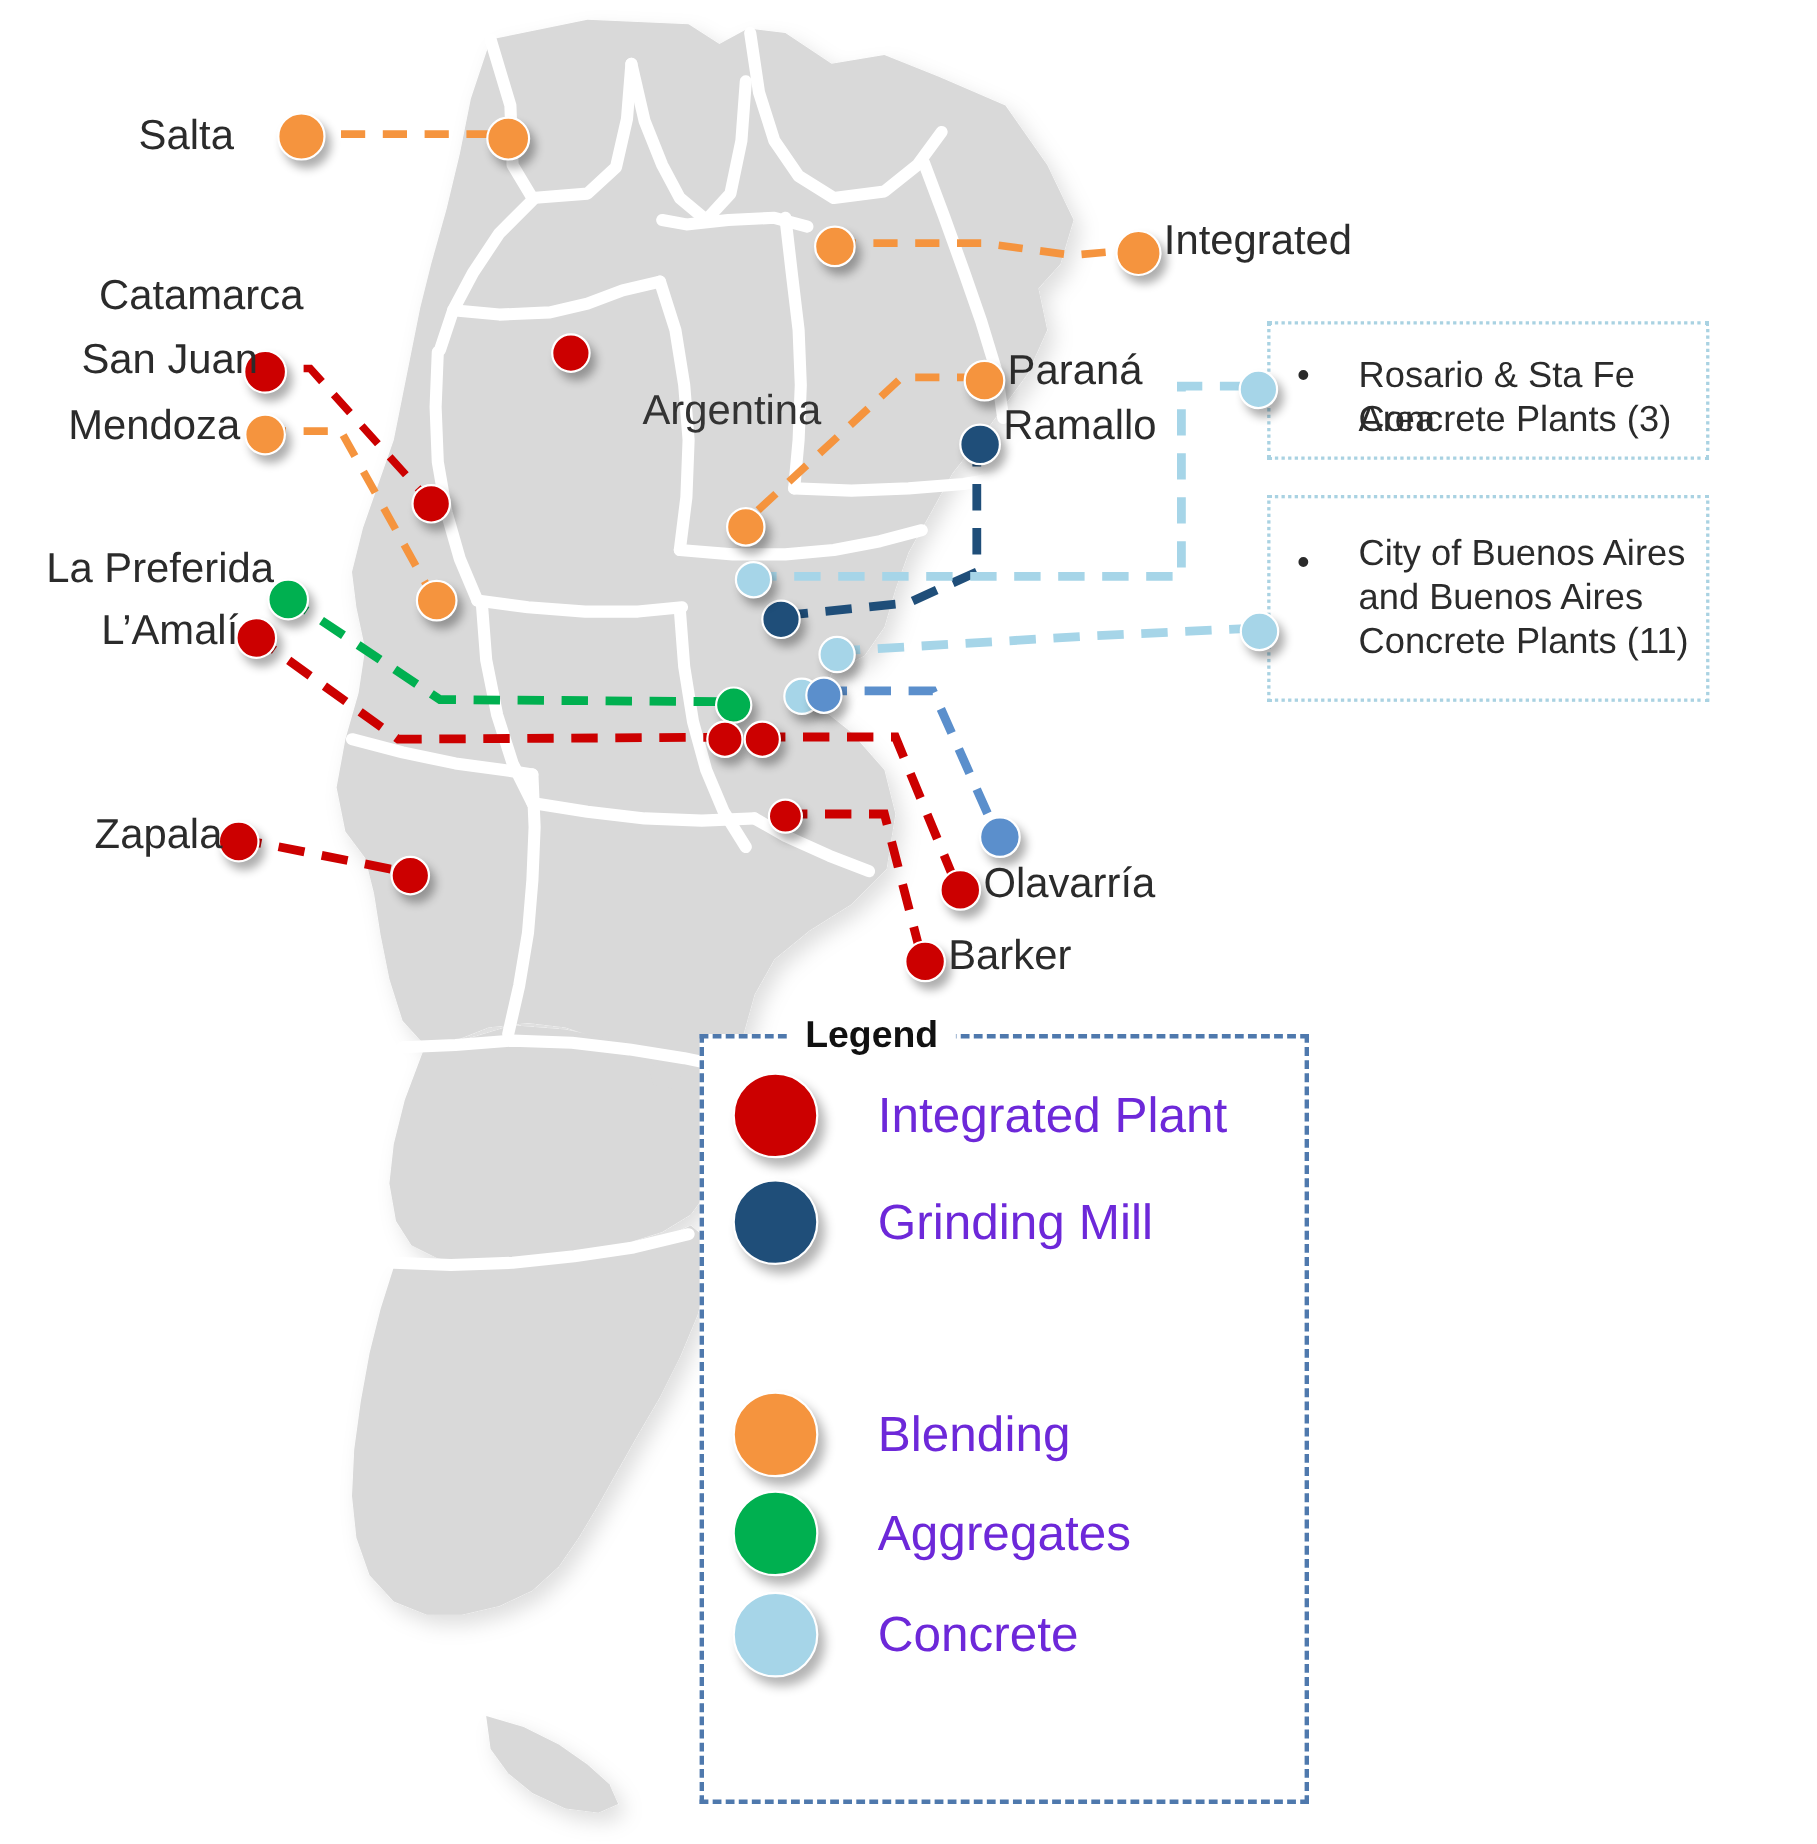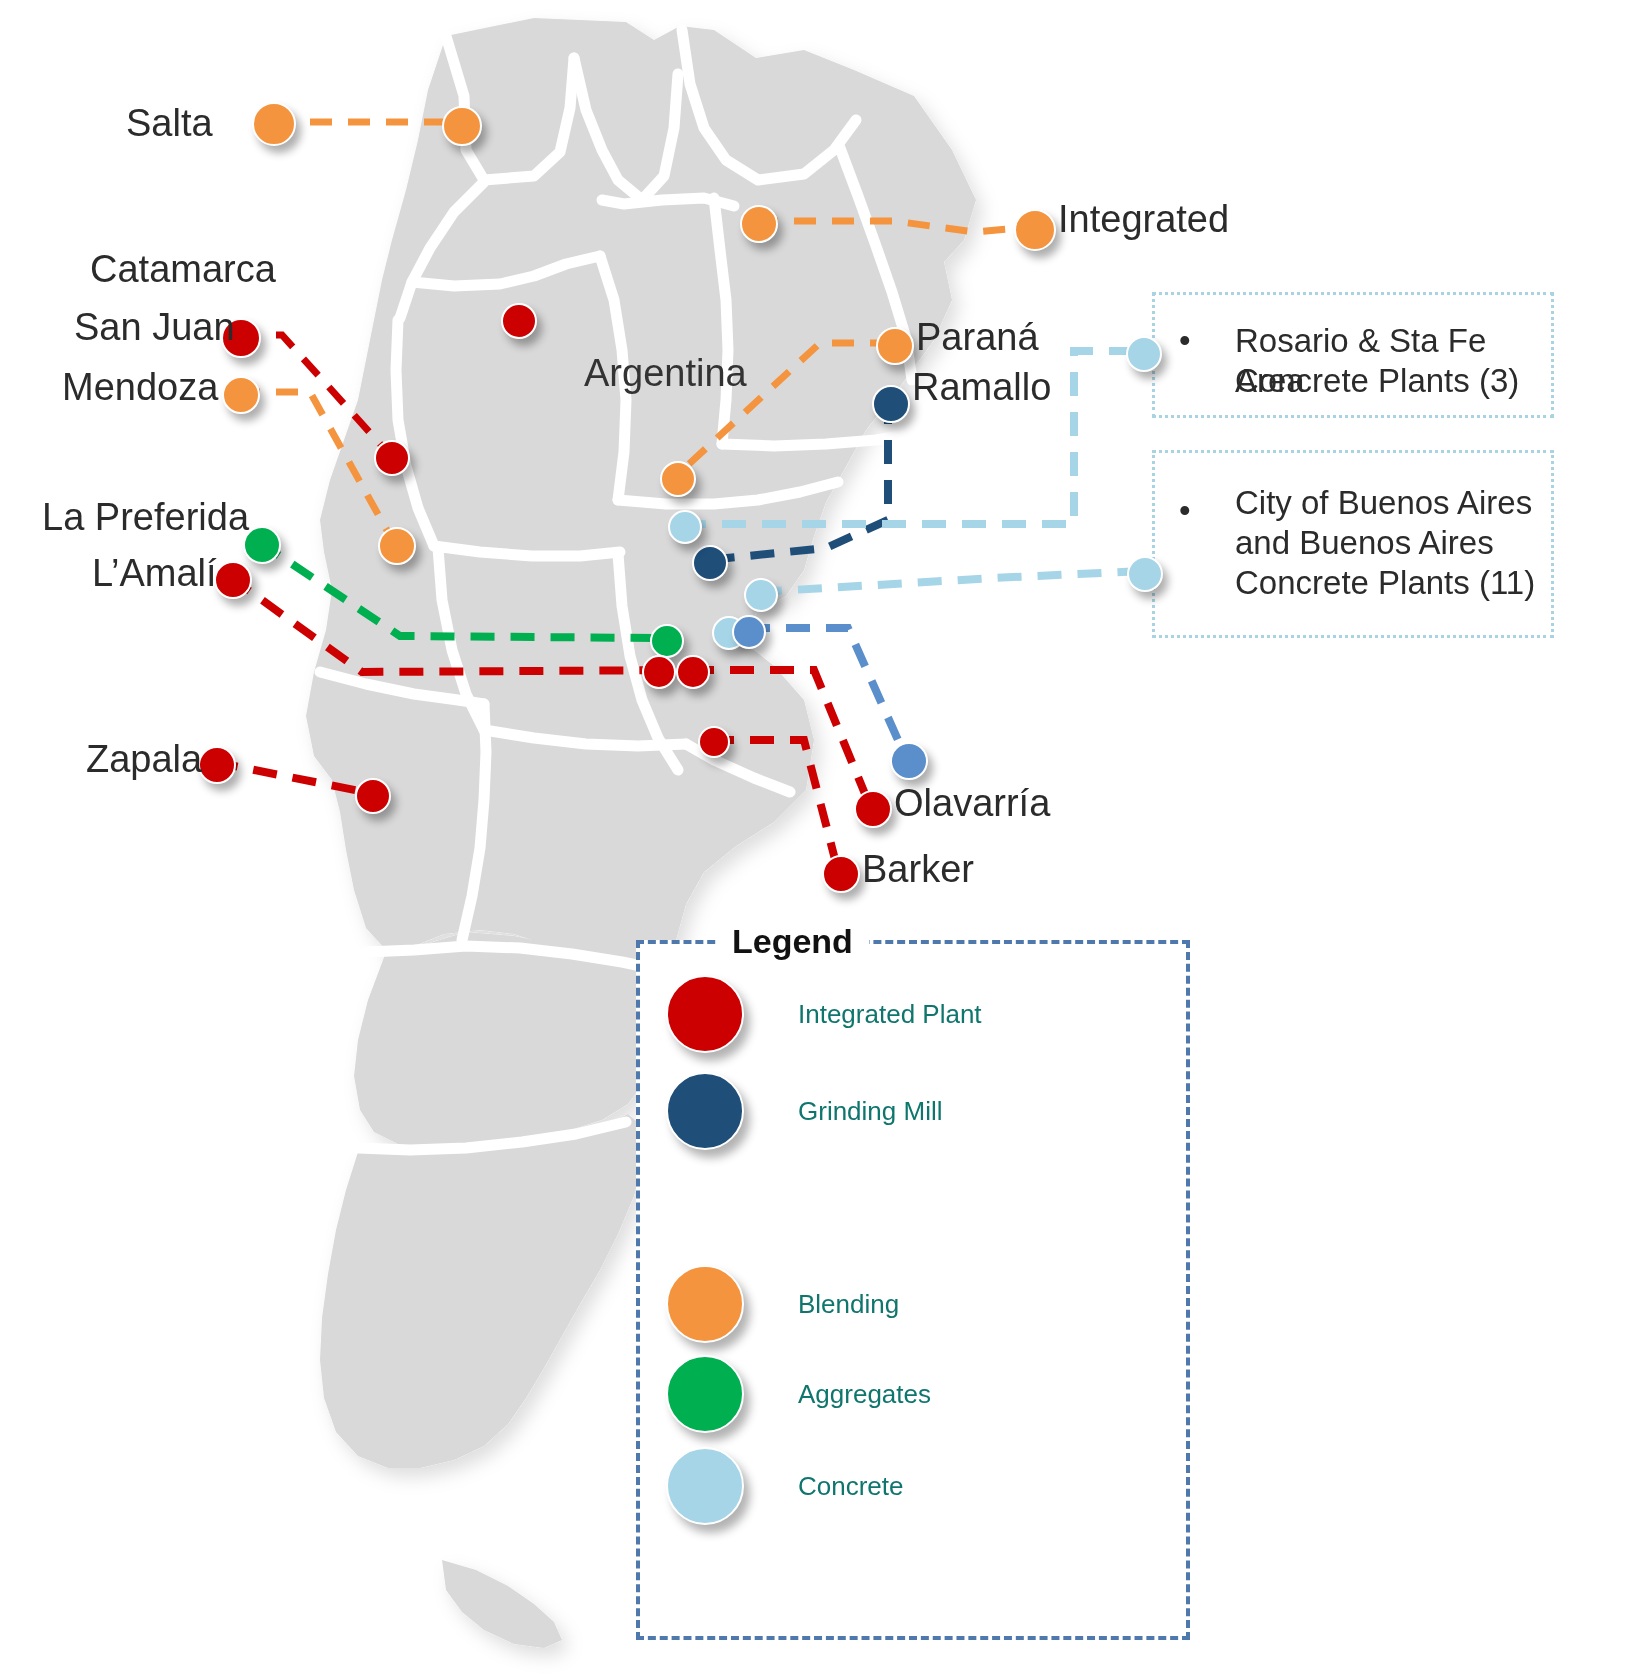--- a/index.html
+++ b/index.html
@@ -14,21 +14,21 @@
   .placelabel{font-size:38px;line-height:1;}
   .countrylabel{font-size:38px;font-weight:normal;color:#333;}
   .callout{position:absolute;z-index:3;border:3px dotted #a9d2e2;background:#ffffff;}
   .callout .ctext{position:absolute;font-size:33px;line-height:1.22;color:#2b2b2b;}
   .legendbox{position:absolute;z-index:3;border:4px dashed #4f79ad;background:#ffffff;}
   .legendtitle{position:absolute;z-index:6;font-size:34px;font-weight:bold;color:#111;
                background:#ffffff;padding:0 16px;}
   .legrow{position:absolute;z-index:6;display:flex;align-items:center;}
   .legdot{width:74px;height:74px;border-radius:50%;border:2px solid #ffffff;
           box-shadow:6px 8px 10px rgba(0,0,0,0.30);flex:0 0 auto;}
-  .leglabel{font-size:26px;color:#0f766e;margin-left:54px;}
+  .leglabel{font-size:45px;color:#6d28d9;margin-left:54px;}
   .bdot{position:absolute;border-radius:50%;border:2px solid #ffffff;
         box-shadow:5px 7px 9px rgba(0,0,0,0.32);z-index:4;}
 </style>
 </head>
 <body>
 
 <div id="stage">
 
   <svg class="layer maplayer" viewBox="0 0 1652 1676">
     <defs>

